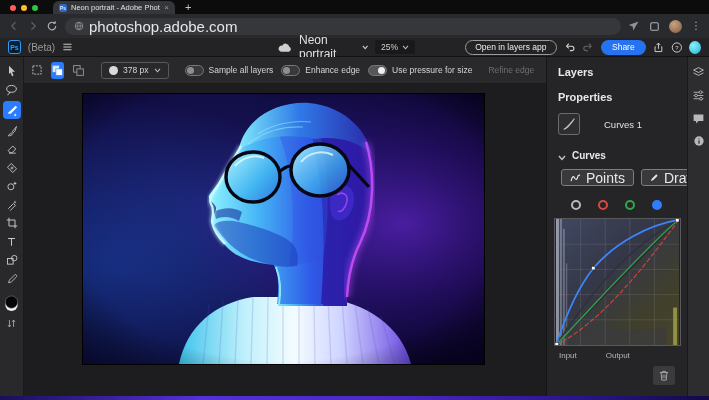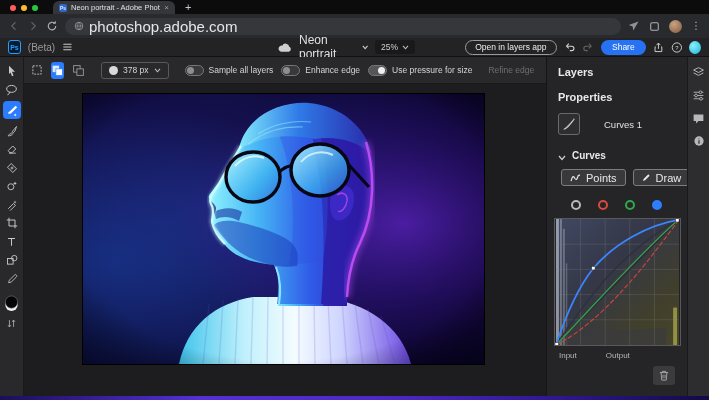--- a/index.html
+++ b/index.html
@@ -66,21 +66,21 @@
   
   .rpanel { width:141px; background:#252527; border-left:1px solid #151517; display:flex; flex-direction:column; }
   .rp-title { font-weight:bold; font-size:11px; color:#e8e8e8; padding:9px 11px 7px; }
   .divider { height:1px; background:#19191b; }
   .grab { width:26px; height:3px; background:#4e4e51; border-radius:2px; margin:2px auto 1px; }
   .layerrow { display:flex; align-items:center; gap:24px; padding:3px 11px 7px; }
   .thumb { width:22px; height:22px; background:#2e2e31; border:1px solid #6a6a6d; border-radius:3px; display:grid; place-items:center; }
   .layername { font-size:9.5px; color:#e0e0e0; }
   .secrow { display:flex; align-items:flex-end; gap:6px; padding:8px 11px 5px; font-weight:bold; font-size:10px; color:#e8e8e8; }
   .btnrow { display:flex; gap:7px; padding:3px 0 5px 14px; }
-  .pbtn { height:17px; border:1px solid #7d7d80; border-radius:3px; background:#39393c; display:flex; align-items:center; gap:5px; padding:0 8px; font-size:11px; color:#e8e8e8; }
+  .pbtn { height:17px; border:1px solid #7d7d80; border-radius:3px; background:#39393c; display:flex; align-items:center; gap:5px; padding:0 8px; font-size:14px; color:#e8e8e8; }
   .chrow { display:flex; gap:17px; padding:9px 0 7px 24px; align-items:center; }
   .ch { width:10px; height:10px; border-radius:50%; flex:0 0 auto; }
   .ch-rgb { border:2px solid #b9b9bb; }
   .ch-red { border:2px solid #d84a3e; }
   .ch-grn { border:2px solid #2fa84c; }
   .ch-blu { background:#2e7eff; border:2px solid #2e7eff; }
   .graph { width:127px; height:128px; margin:1px auto 0; border:1px solid #59595c; position:relative; background:#222226; }
   .iorow { display:flex; gap:29px; padding:5px 12px 3px; font-size:8px; color:#b5b5b7; }
   .trashrow { display:flex; justify-content:flex-end; padding:3px 12px; }
   .trashbtn { width:22px; height:19px; background:#3b3b3e; border-radius:3px; display:grid; place-items:center; }

